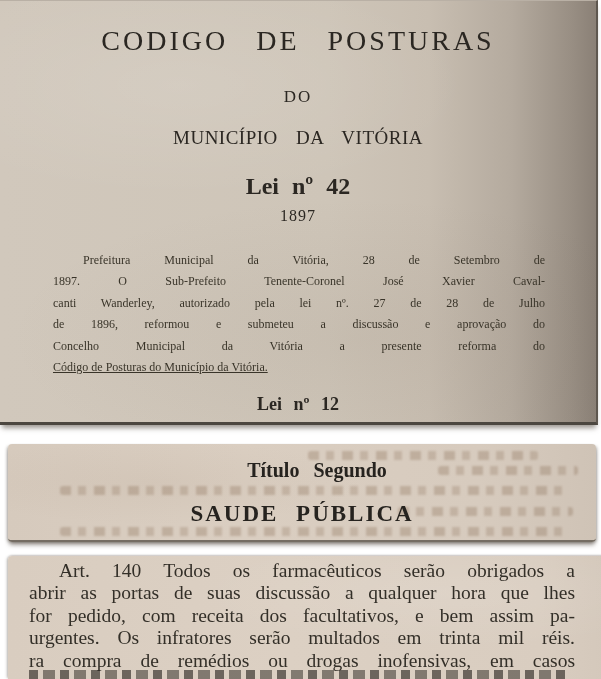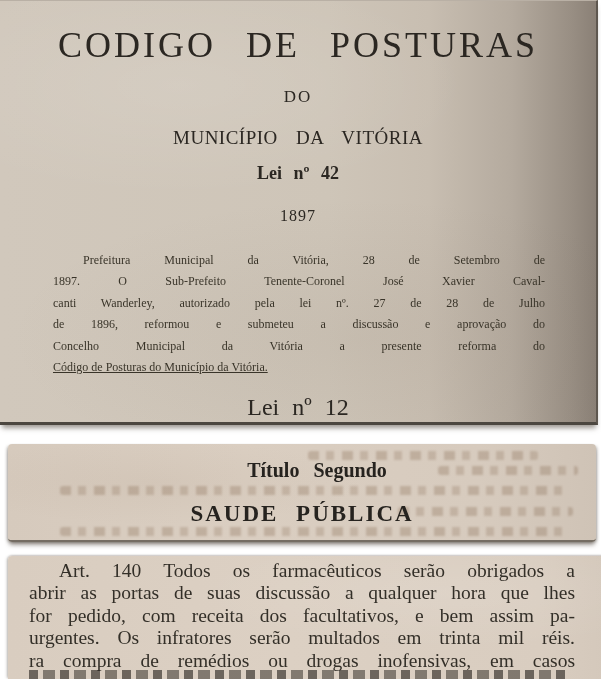--- a/index.html
+++ b/index.html
@@ -14,26 +14,26 @@
     background:
       radial-gradient(ellipse 420px 160px at 30% 20%, rgba(255,255,255,0.10), rgba(255,255,255,0) 70%),
       radial-gradient(ellipse 500px 200px at 60% 80%, rgba(110,95,80,0.08), rgba(110,95,80,0) 70%),
       linear-gradient(90deg,#d1c8bc 0%,#cec5b8 55%,#c8beb1 72%,#b4aa9e 86%,#988e83 96%,#8a8076 100%);
     border-top:1px solid #b9b0a5;
     border-right:2px solid #5e574f;
     border-bottom:3px solid #4c4740;
     box-shadow:0 5px 5px -2px rgba(75,65,55,0.55);
   }
   .scan1 .tblock{position:absolute;left:0;right:0;text-align:center;color:#2b2722;}
-  .doc-title{top:26px;font-size:36px;line-height:1;letter-spacing:3px;word-spacing:18px;color:#262320;}
+  .doc-title{top:26px;font-size:28px;line-height:1;letter-spacing:3px;word-spacing:18px;color:#262320;}
   .doc-connector{top:86px;font-size:17px;letter-spacing:2px;color:#34302a;}
   .doc-municipality{top:126px;font-size:19px;letter-spacing:0.5px;word-spacing:13px;color:#2e2a25;}
-  .doc-law1{top:162px;font-size:18px;font-weight:bold;word-spacing:7px;color:#2b2722;}
+  .doc-law1{top:172px;font-size:24px;font-weight:bold;word-spacing:7px;color:#2b2722;}
   .doc-year{top:206px;font-size:16px;letter-spacing:1px;color:#302c26;}
-  .doc-law2{top:393px;font-size:24px;font-weight:normal;word-spacing:7px;color:#2b2722;}
+  .doc-law2{top:393px;font-size:18px;font-weight:bold;word-spacing:7px;color:#2b2722;}
   .paragraph{
     position:absolute;left:53px;top:249px;width:492px;color:#393429;
     font-size:12px;line-height:21.4px;
   }
   .jl{text-align:justify;text-align-last:justify;}
   .pline.last{text-align-last:left;text-decoration:underline;}
   .indent{text-indent:30px;}
   
   .scan2{
     position:absolute;left:8px;top:444px;width:588px;height:96px;

